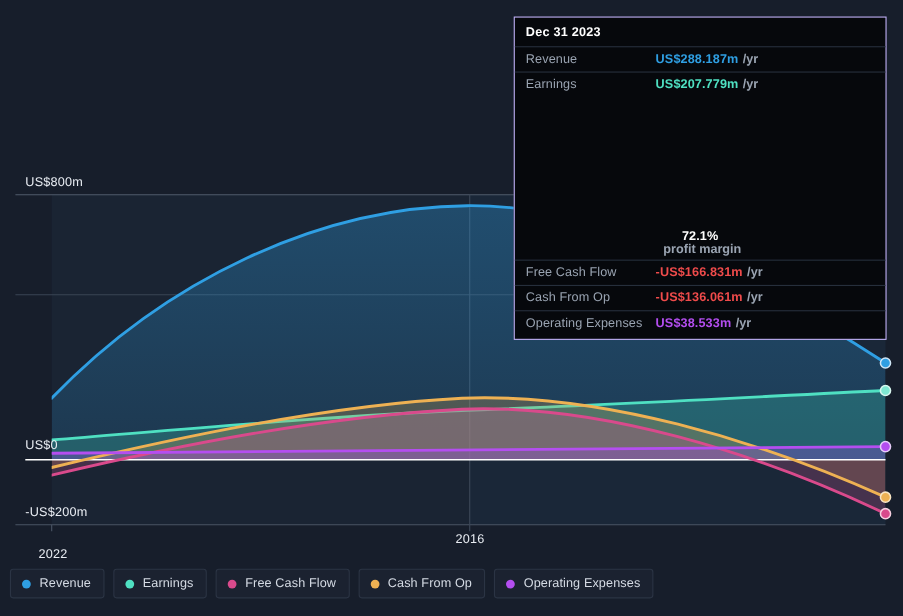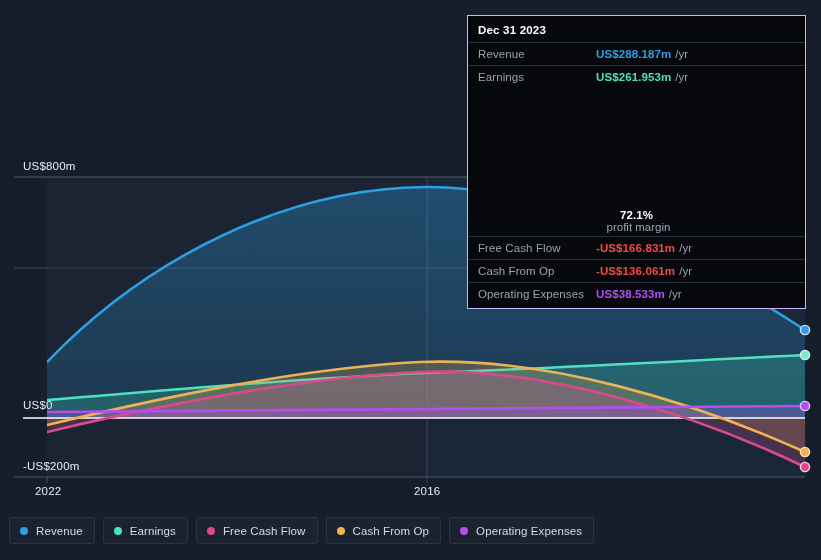--- a/index.html
+++ b/index.html
@@ -39,21 +39,21 @@
     padding:2px 10px 6px 10px;letter-spacing:.2px;
   }
   .tt-row{
     display:flex;align-items:center;
     border-top:1px solid #262f3c;
     padding:3px 10px;min-height:16px;
     font-size:11.5px;
   }
   .tt-label{color:#9aa4b2;width:118px;flex:0 0 118px;letter-spacing:.1px;}
   .tt-val{font-weight:bold;letter-spacing:.1px;}
-  .tt-unit{color:#9aa4b2;font-weight:normal;margin-left:4px;}
+  .tt-unit{color:#9aa4b2;font-weight:bold;margin-left:4px;}
   .tt-row.sub .tt-label{width:118px;}
 
   
   .legend{
     position:absolute;left:9px;top:517px;display:flex;gap:8px;
   }
   .legend-item{
     display:flex;align-items:center;gap:8px;
     border:1px solid #2b3444;border-radius:3px;
     padding:6px 11px 6px 10px;
@@ -141,36 +141,36 @@
       <circle cx="805" cy="355" r="4.6" fill="#7fe8d2" stroke="#d8f7ef" stroke-width="1.4"></circle>
       <circle cx="805" cy="406" r="4.6" fill="#b44ef0" stroke="#e6cdf9" stroke-width="1.4"></circle>
       <circle cx="805" cy="452" r="4.6" fill="#eeb153" stroke="#f8e4c3" stroke-width="1.4"></circle>
       <circle cx="805" cy="467" r="4.6" fill="#d94a8c" stroke="#f6cfe0" stroke-width="1.4"></circle>
     </svg>
 
     <div class="ylab" style="left:23px;top:160px;">US$800m</div>
     <div class="ylab" style="left:23px;top:399px;">US$0</div>
     <div class="ylab" style="left:23px;top:460px;">-US$200m</div>
 
-    <div class="xlab" style="left:35px;top:485px;text-align:right;">2022</div>
+    <div class="xlab" style="left:35px;top:498px;text-align:right;">2022</div>
     <div class="xlab" style="left:414px;top:485px;">2016</div>
   </div>
 
   <div class="tooltip">
     <div class="tt-title">Dec 31 2023</div>
 
     <div class="tt-row">
       <span class="tt-label">Revenue</span>
       <span class="tt-val" style="color:#2f9fe3">US$288.187m</span>
       <span class="tt-unit">/yr</span>
     </div>
 
     <div class="tt-row">
       <span class="tt-label">Earnings</span>
-      <span class="tt-val" style="color:#4fe0c2">US$261.953m</span>
+      <span class="tt-val" style="color:#4fe0c2">US$207.779m</span>
       <span class="tt-unit">/yr</span>
     </div>
 
     <div class="tt-row sub" style="border-top:none;flex-direction:column;">
       <span class="tt-label"></span>
       <span class="tt-val" style="color:#ffffff">72.1%</span>
       <span class="tt-unit">profit margin</span>
     </div>
 
     <div class="tt-row">

